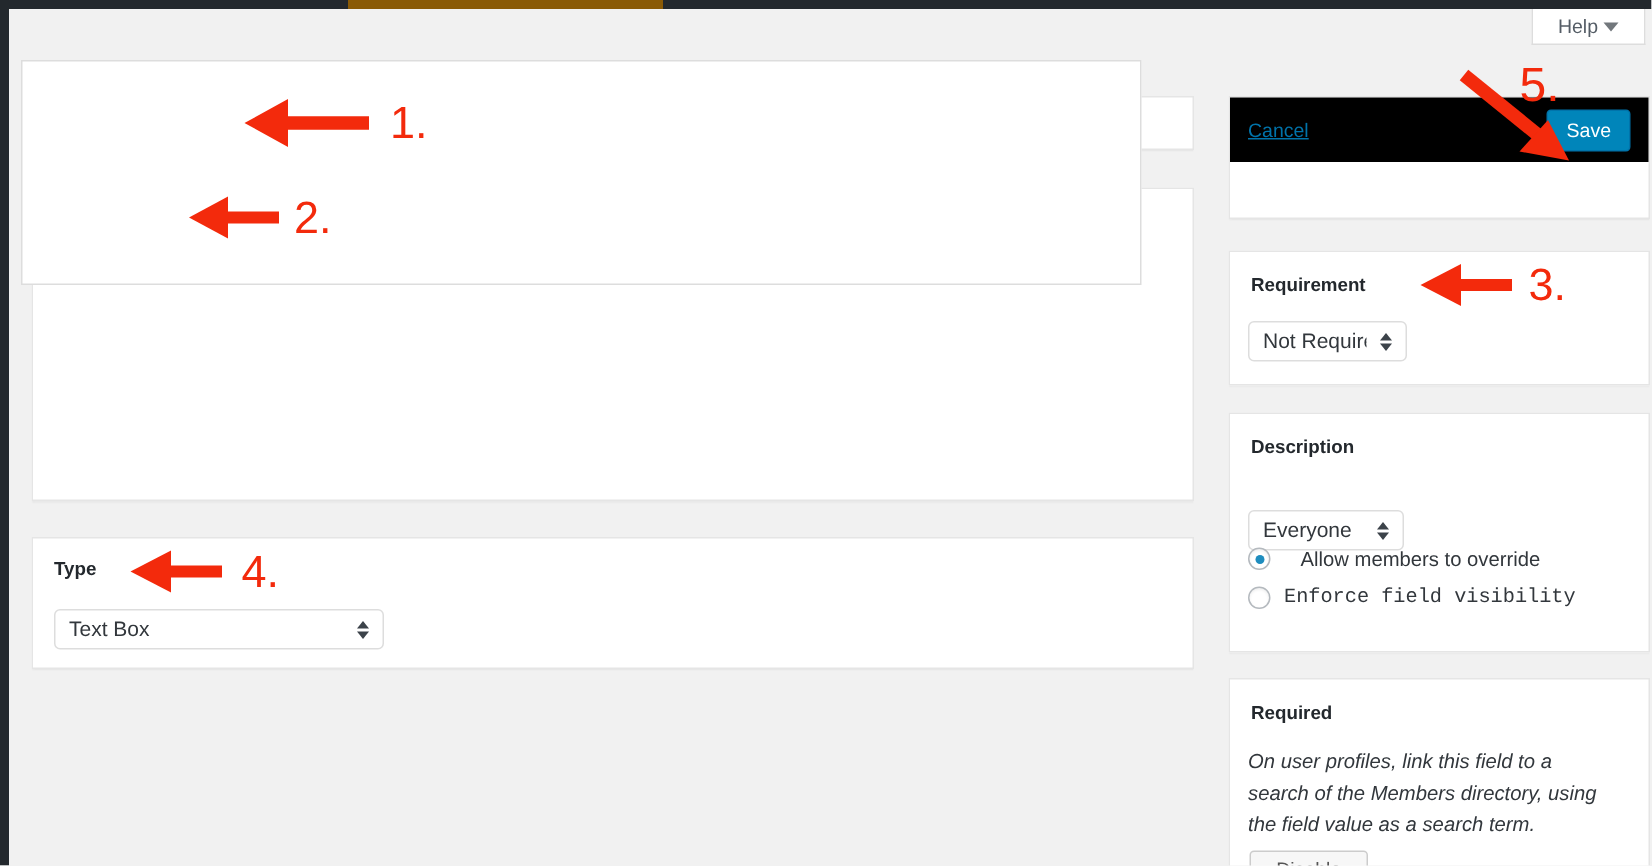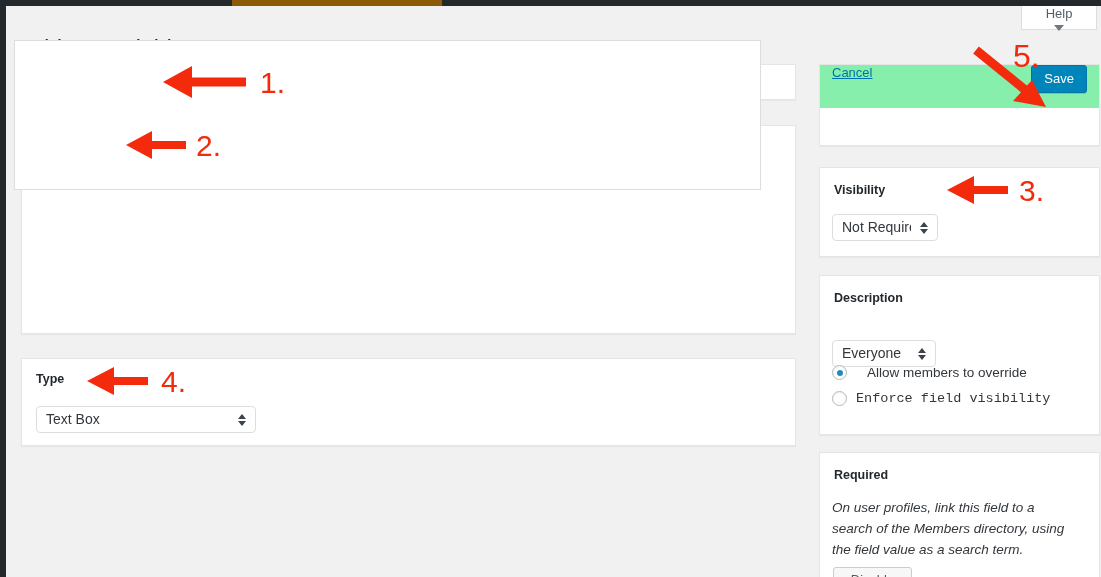--- a/index.html
+++ b/index.html
@@ -50,25 +50,25 @@
     top: 6px;
     left: 1021px;
     width: 76px;
     height: 24px;
     background: #fff;
     border: 1px solid #ddd;
     border-top: none;
     box-sizing: border-box;
     display: flex;
     align-items: center;
+    justify-content: center;
     gap: 4px;
     font-size: 13px;
     color: #555d66;
     z-index: 25;
-    flex-direction: column;
   }
   #help-tab .caret {
     display: inline-block;
     width: 0; height: 0;
     border-left: 5px solid transparent;
     border-right: 5px solid transparent;
     border-top: 6px solid #72777c;
   }
 
   
@@ -212,23 +212,23 @@
     padding: 0 12px;
     box-sizing: border-box;
   }
   .panel-head .title {
     font-size: 13px;
     font-weight: bold;
     color: #23282d;
   }
   .panel-foot {
     height: 43px;
-    background: #86efac;
+    background: #000000;
     display: flex;
-    align-items: flex-start;
+    align-items: center;
     justify-content: space-between;
     padding: 0 12px;
     box-sizing: border-box;
   }
   #cancel-link {
     color: #0073aa;
     font-size: 13px;
     text-decoration: underline;
     cursor: pointer;
   }
@@ -391,21 +391,21 @@
 </div>
 
 <div class="panel" id="submit-panel">
   <div class="panel-foot">
     <a id="cancel-link">Cancel</a>
     <button id="save-button">Save</button>
   </div>
 </div>
 
 <div class="panel" id="requirement-panel">
-  <span class="panel-label">Visibility</span>
+  <span class="panel-label">Requirement</span>
 </div>
 <div class="select-wrap" id="requirement-select-wrap">
   <select class="wp-select" id="requirement-select">
     <option>Not Required</option>
   </select>
   <span class="select-arrows">
     <i class="up"></i>
       <i class="down"></i>
   </span>
 </div>

